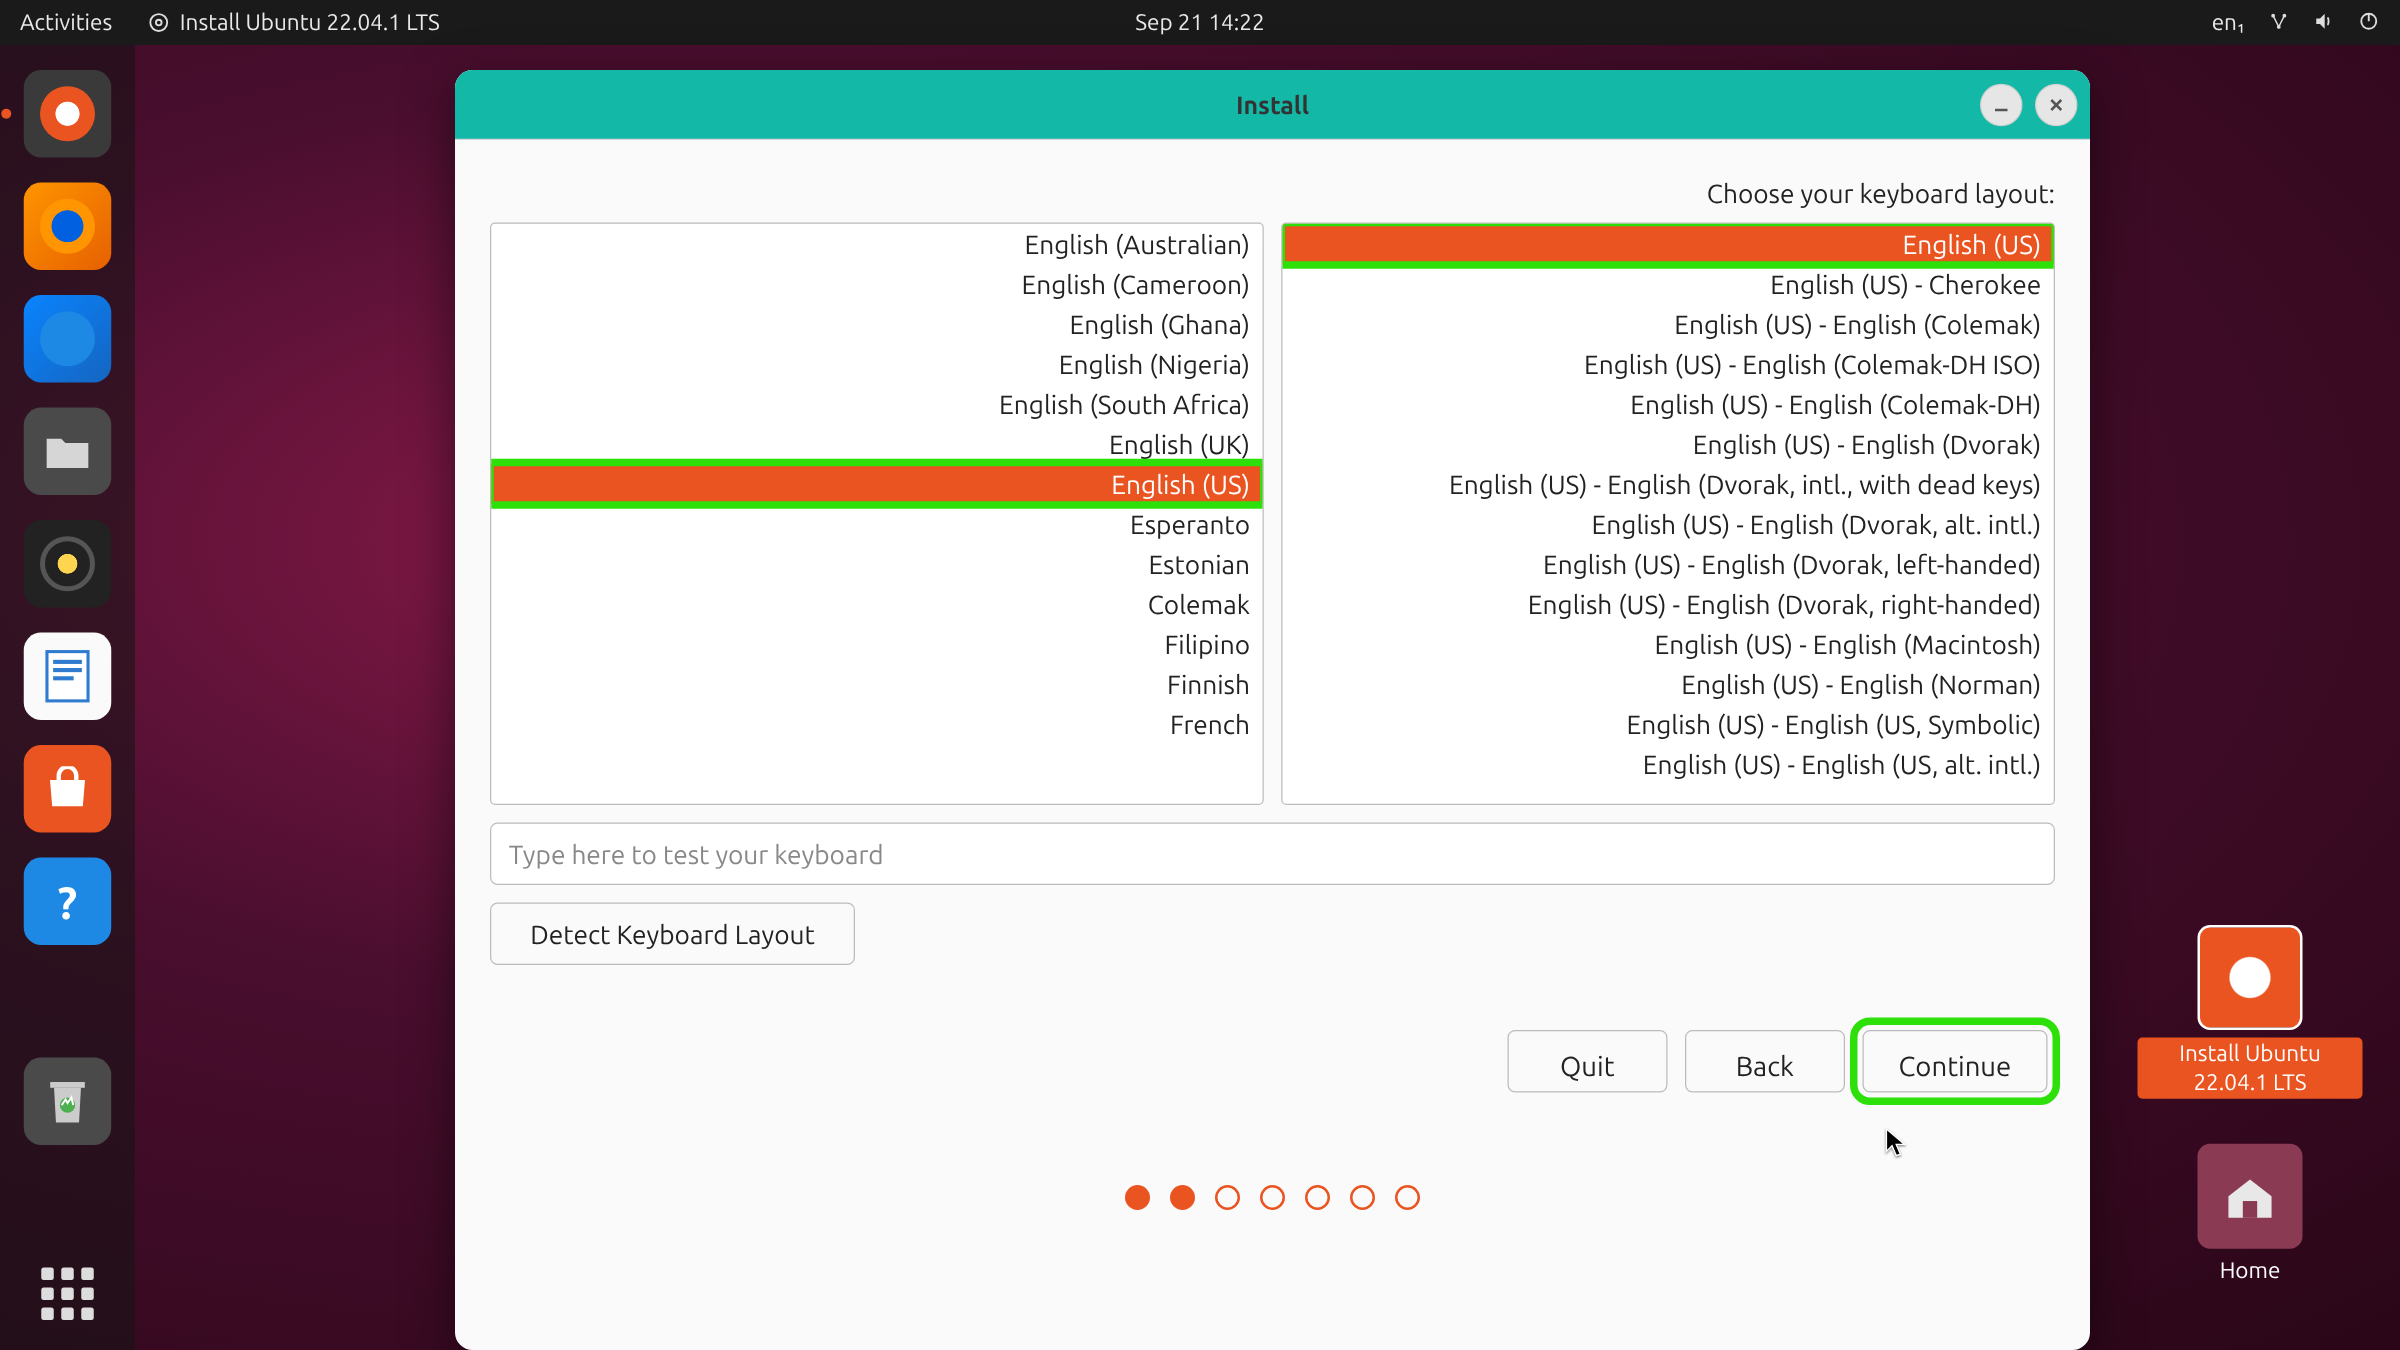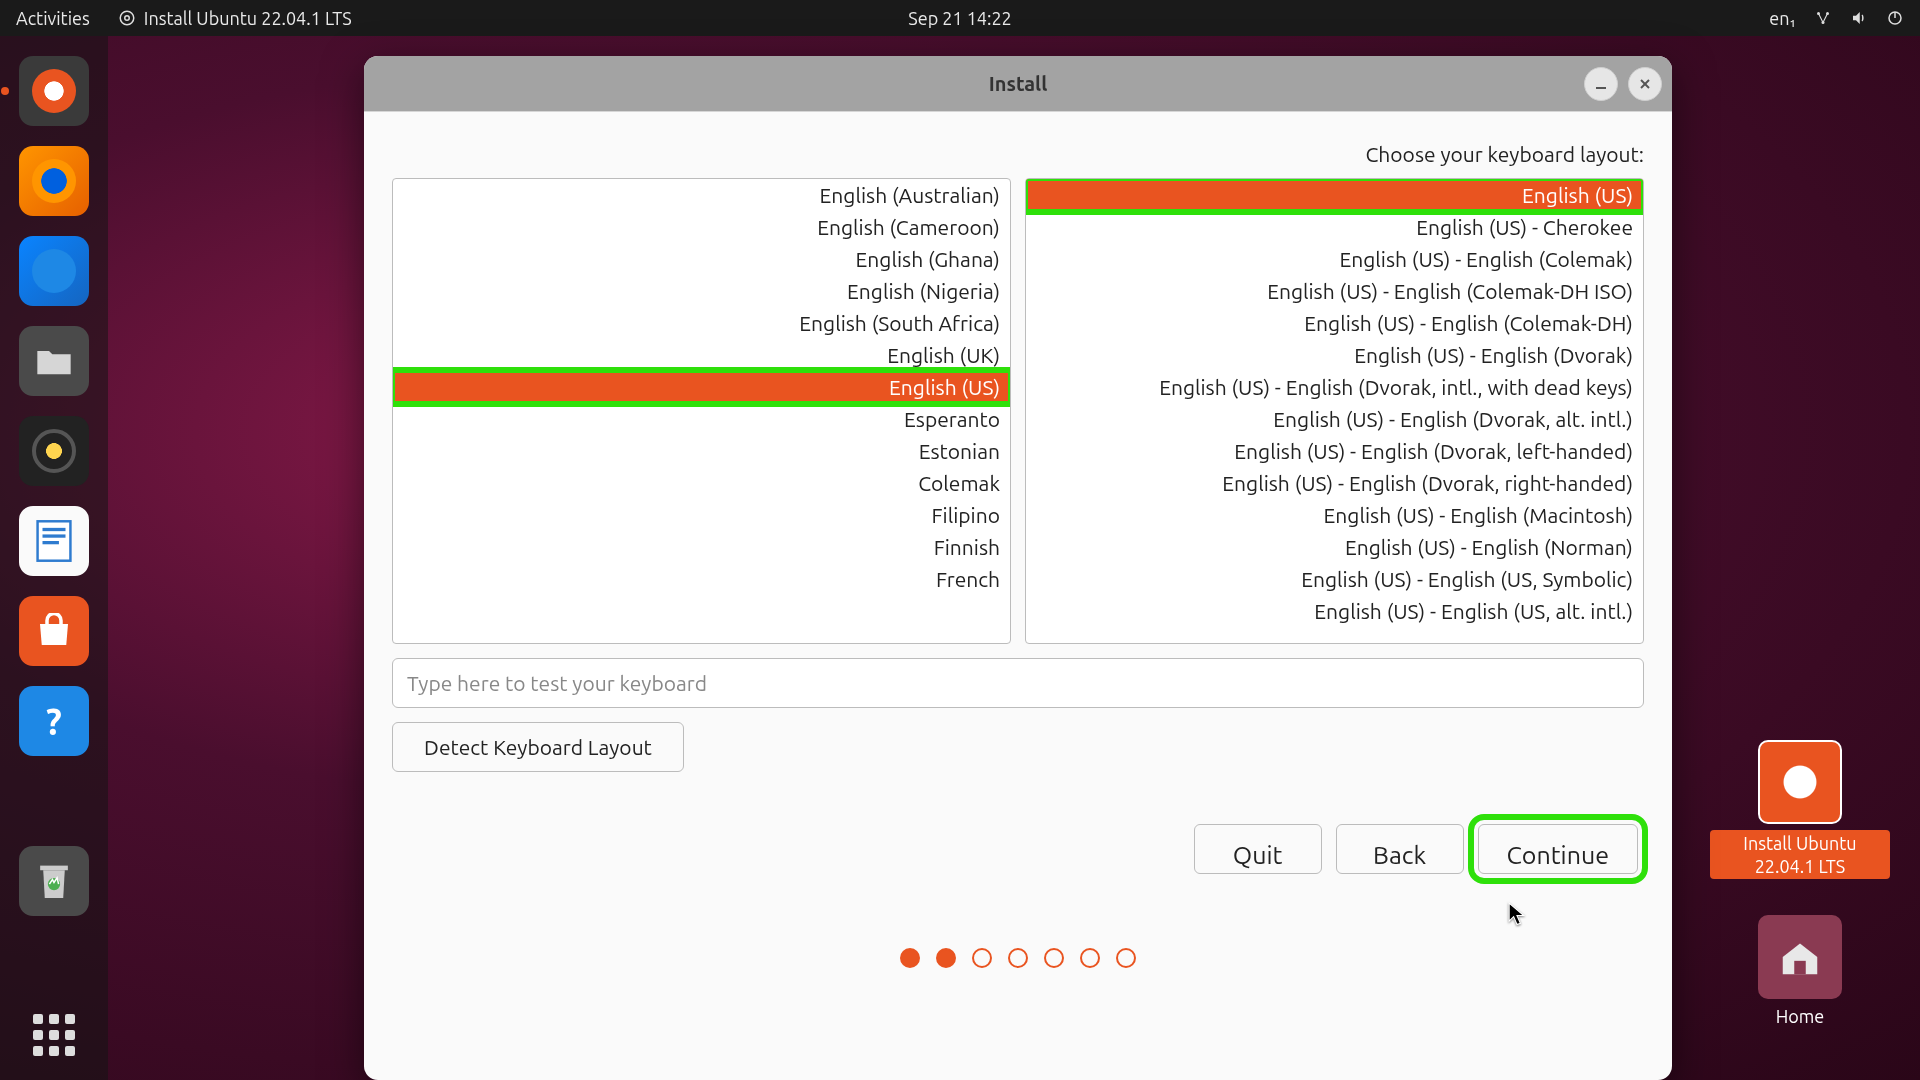--- a/index.html
+++ b/index.html
@@ -13,21 +13,21 @@
 
 
 .topbar {
   position: absolute; top: 0; left: 0; right: 0; height: 36px;
   background: #1a1a1a; color: #eaeaea;
   display: flex; align-items: center; padding: 0 16px;
   font-size: 18px;
 }
 .topbar-left { display: flex; align-items: center; gap: 28px; }
 .topbar-center { position: absolute; left: 50%; transform: translateX(-50%); }
-.topbar-right { margin-left: auto; display: flex; align-items: center; gap: 18px; }
+.topbar-right { margin-left: auto; display: flex; align-items: flex-start; gap: 18px; }
 .topbar .icon { width: 18px; height: 18px; display: inline-block; }
 .install-indicator { display: flex; align-items: center; gap: 8px; }
 
 
 .dock {
   position: absolute; left: 0; top: 36px; bottom: 0; width: 108px;
   background: rgba(20,20,20,0.55);
   display: flex; flex-direction: column; align-items: center;
   padding-top: 20px; gap: 20px;
 }
@@ -54,21 +54,21 @@
 .desktop-icon.selected .label { background: #e95420; padding: 2px 8px; border-radius: 4px; }
 .desktop-icon .label { max-width: 180px; line-height: 1.25; }
 
 
 .window {
   position: absolute; left: 364px; top: 56px; width: 1308px; height: 1024px;
   background: #fafafa; border-radius: 14px; box-shadow: 0 12px 40px rgba(0,0,0,0.5);
   display: flex; flex-direction: column; overflow: hidden;
 }
 .titlebar {
-  height: 56px; background: #a3a3a3; display: flex; align-items: center;
+  height: 56px; background: #14b8a6; display: flex; align-items: center;
   justify-content: center; position: relative; border-bottom: 1px solid #d6d6d6;
 }
 .titlebar .title { font-weight: 600; font-size: 20px; color: #333; }
 .win-controls { position: absolute; right: 10px; display: flex; gap: 10px; }
 .win-btn { width: 34px; height: 34px; border-radius: 50%; background: #e6e6e6; border: 1px solid #cfcfcf; display:flex; align-items:center; justify-content:center; color:#555; cursor:pointer; font-size:16px;}
 
 .content { flex: 1; padding: 30px 28px 20px 28px; display: flex; flex-direction: column; }
 .page-heading { font-size: 38px; font-weight: 400; color: #222; margin-bottom: 36px; }
 .choose-label { font-size: 21px; color: #222; margin-bottom: 12px; text-align: right; }
 
@@ -94,21 +94,21 @@
 .test-input::placeholder { color: #888; }
 
 .detect-btn {
   margin-top: 14px; width: 292px; height: 50px; border: 1px solid #bcbcbc;
   border-radius: 6px; background: #fafafa; font-size: 21px; color: #222; cursor:pointer;
 }
 
 .nav-row { margin-top: 52px; display: flex; justify-content: flex-end; gap: 14px; padding-right: 6px; }
 .nav-btn {
   min-width: 128px; height: 50px; border: 1px solid #bcbcbc; border-radius: 6px;
-  background: #fafafa; font-size: 25px; color: #222; cursor:pointer; padding: 16px 28px;
+  background: #fafafa; font-size: 22px; color: #222; cursor:pointer; padding: 16px 28px;
 }
 
 .pager { display: flex; gap: 16px; justify-content: center; margin-top: 74px; }
 .pager .dot { width: 20px; height: 20px; border-radius: 50%; border: 2px solid #e95420; }
 .pager .dot.fill { background: #e95420; }
 
 
 .cursor { position: absolute; left: 1508px; top: 902px; width: 18px; height: 24px; }
 .cursor svg { filter: drop-shadow(0 1px 1px rgba(0,0,0,0.5)); }
 

